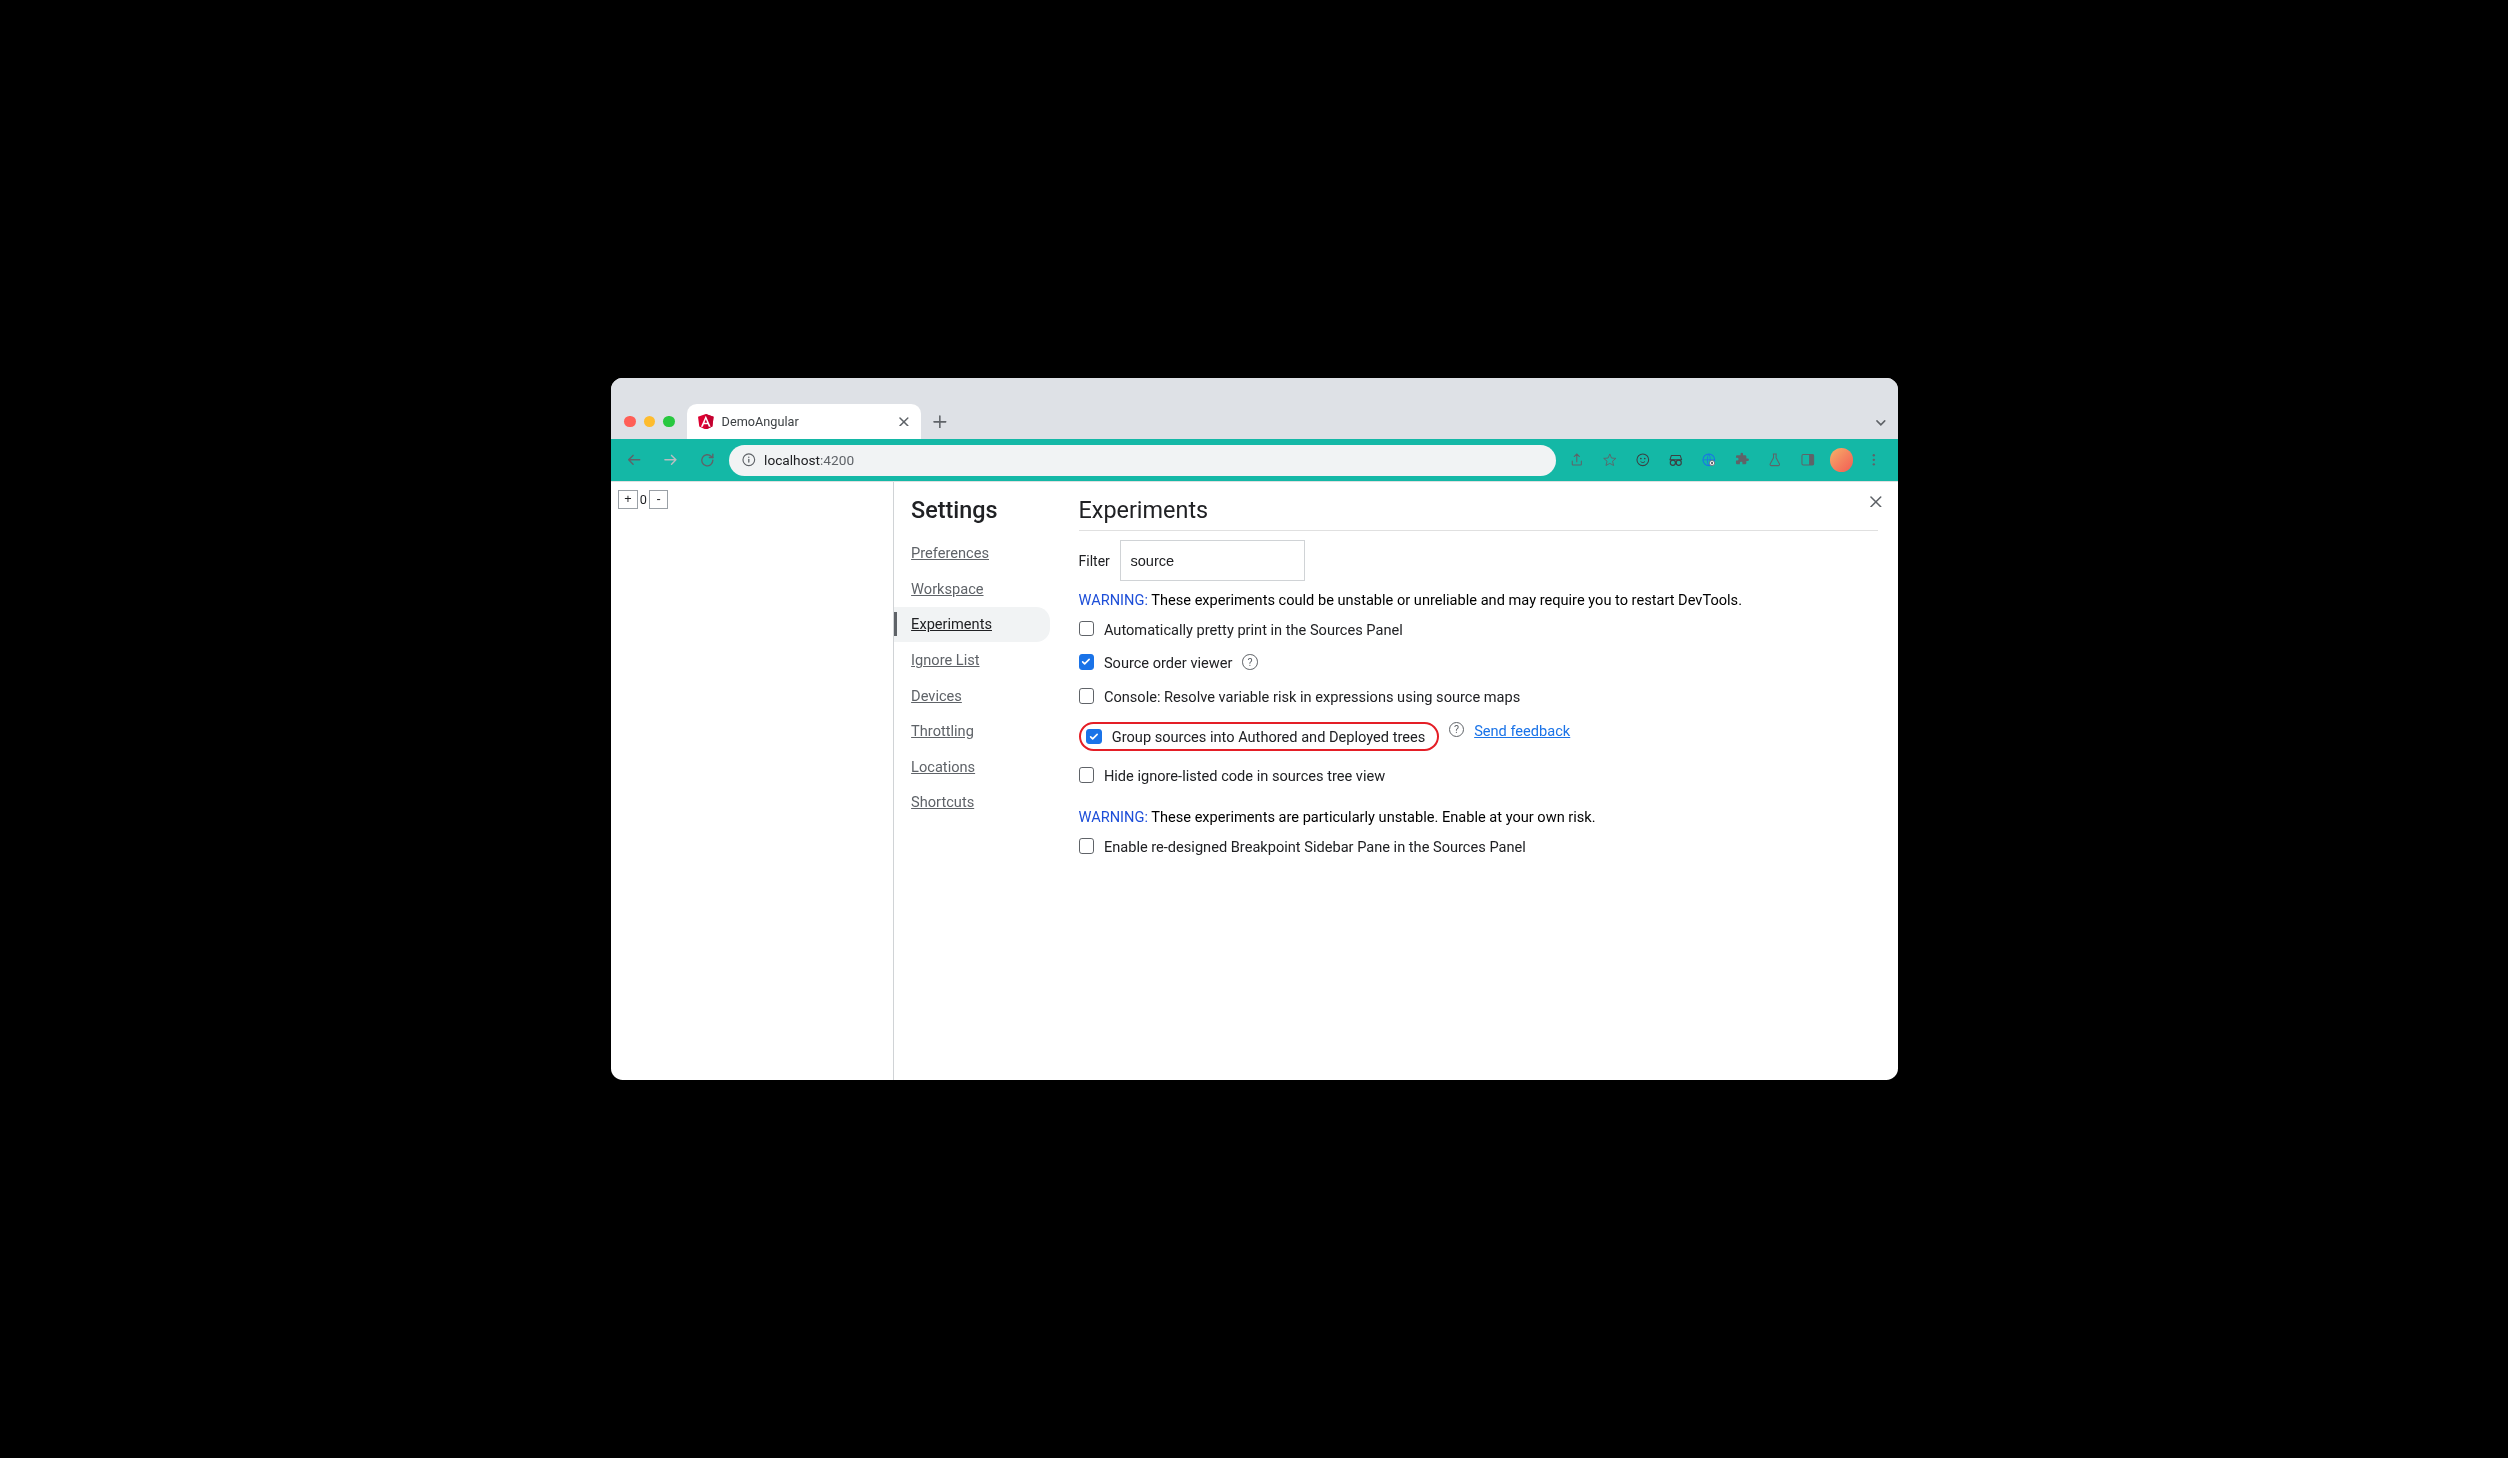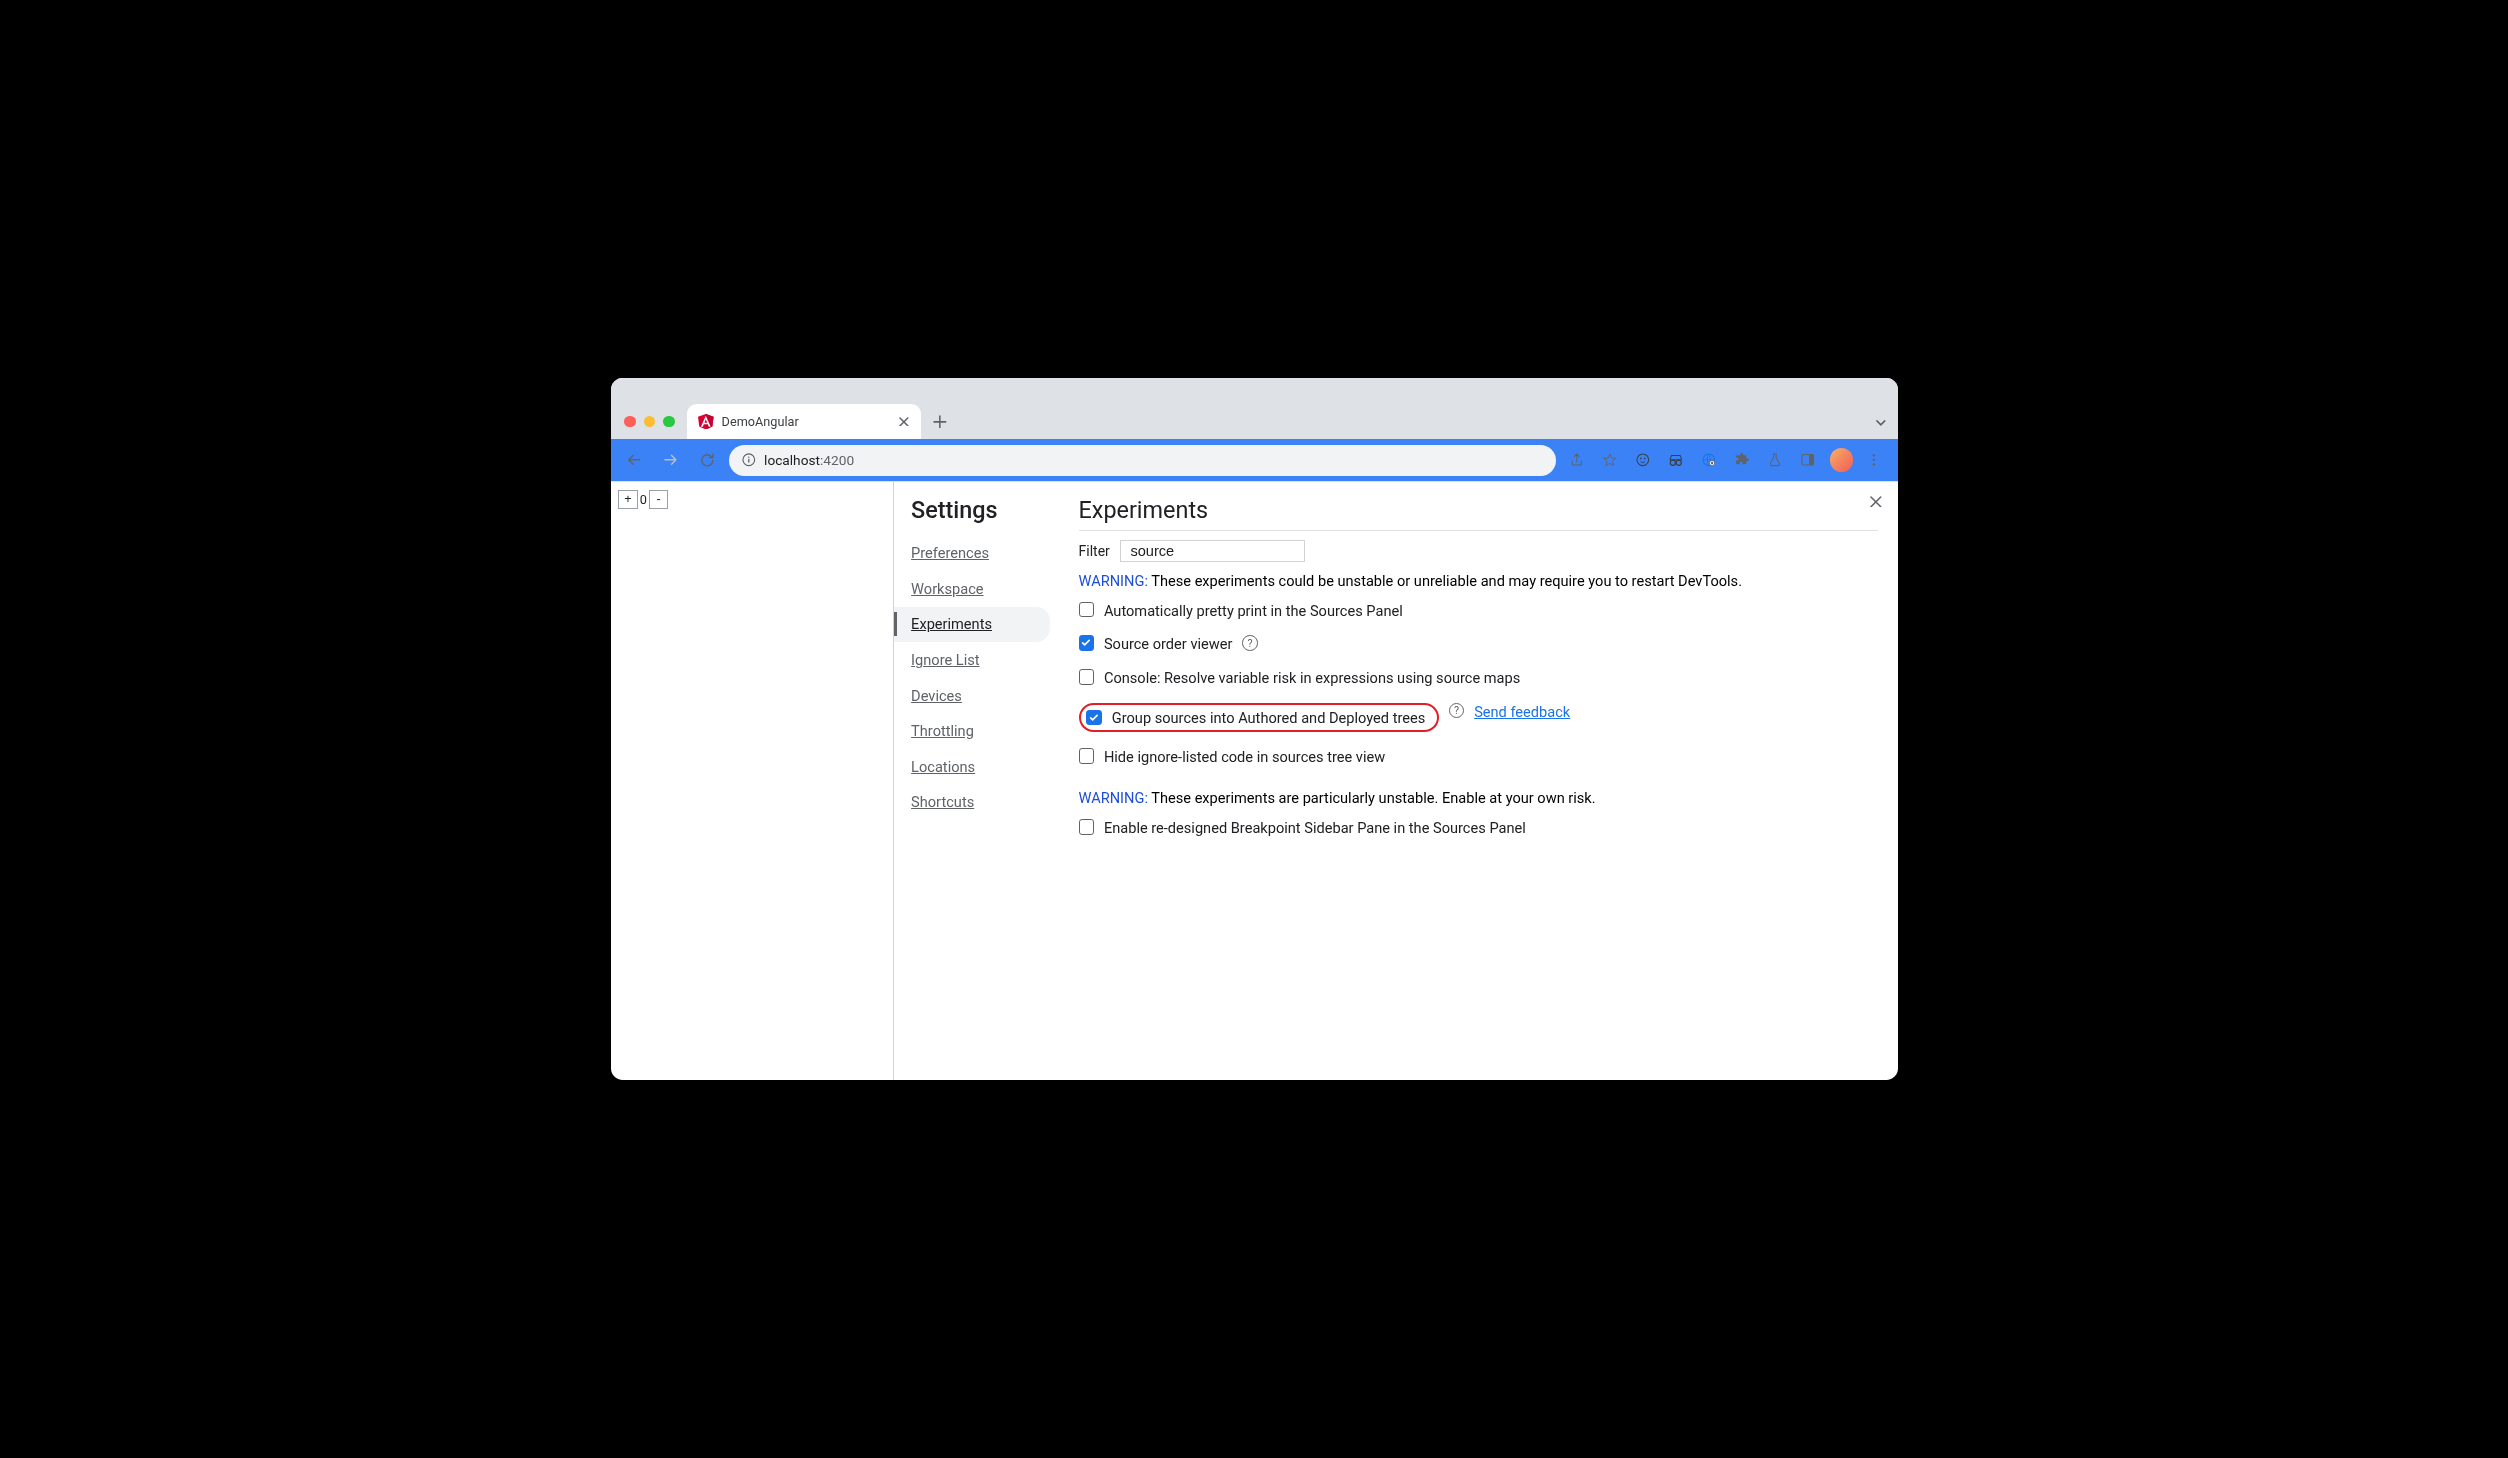--- a/index.html
+++ b/index.html
@@ -54,21 +54,21 @@
     display: flex; align-items: center; justify-content: center;
   }
   .tab .title { font-size: 12.7px; color: #3c4043; flex: 1; }
   .tab .close { color: #5f6368; cursor: pointer; font-size: 12.7px; }
   .newtab { width: 27px; height: 27px; display:flex; align-items:center; justify-content:center; margin: 0 0 3.9px 5.9px; color:#5f6368; cursor:pointer; border-radius: 50%; }
   .tabstrip .chev {
     position: absolute; right: 9.8px; bottom: 9.8px; color: #5f6368; cursor: pointer;
   }
   .toolbar {
     height: 43px;
-    background: #3b82f6;
+    background: #14b8a6;
     border-bottom: 1px solid #e0e0e0;
     display: flex;
     align-items: center;
     padding: 0 7.8px;
     gap: 5.9px;
   }
   .icon-btn {
     width: 31px; height: 31px; border-radius: 50%;
     display:flex; align-items:center; justify-content:center;
     color:#5f6368; cursor:pointer;
@@ -165,21 +165,21 @@
   .panel-title {
     font-size: 23.4px;
     font-weight: 400;
     color:#202124;
     margin-bottom: 5.9px;
   }
   .hr { border-top:1px solid #e0e0e0; margin: 5.9px 0 9.8px 0; }
   .filter-row { display:flex; align-items:center; gap:9.8px; margin-bottom:9.8px; }
   .filter-row label { font-size:14px; color:#202124; }
   .filter-row input {
-    height: 22px;
+    height: 41px;
     border: 1px solid #d0d3d6;
     padding: 0 9.8px;
     font-size: 14.6px;
     width: 185px;
     color:#202124;
   }
   .warn { font-size:14.6px; margin: 7.8px 0 11.7px; }
   .warn .tag { color:#1d4ed8; }
   .exp-list { display:flex; flex-direction:column; gap:15.6px; }
   .exp-row { display:flex; gap:9.8px; font-size:14.6px; color:#202124; }

